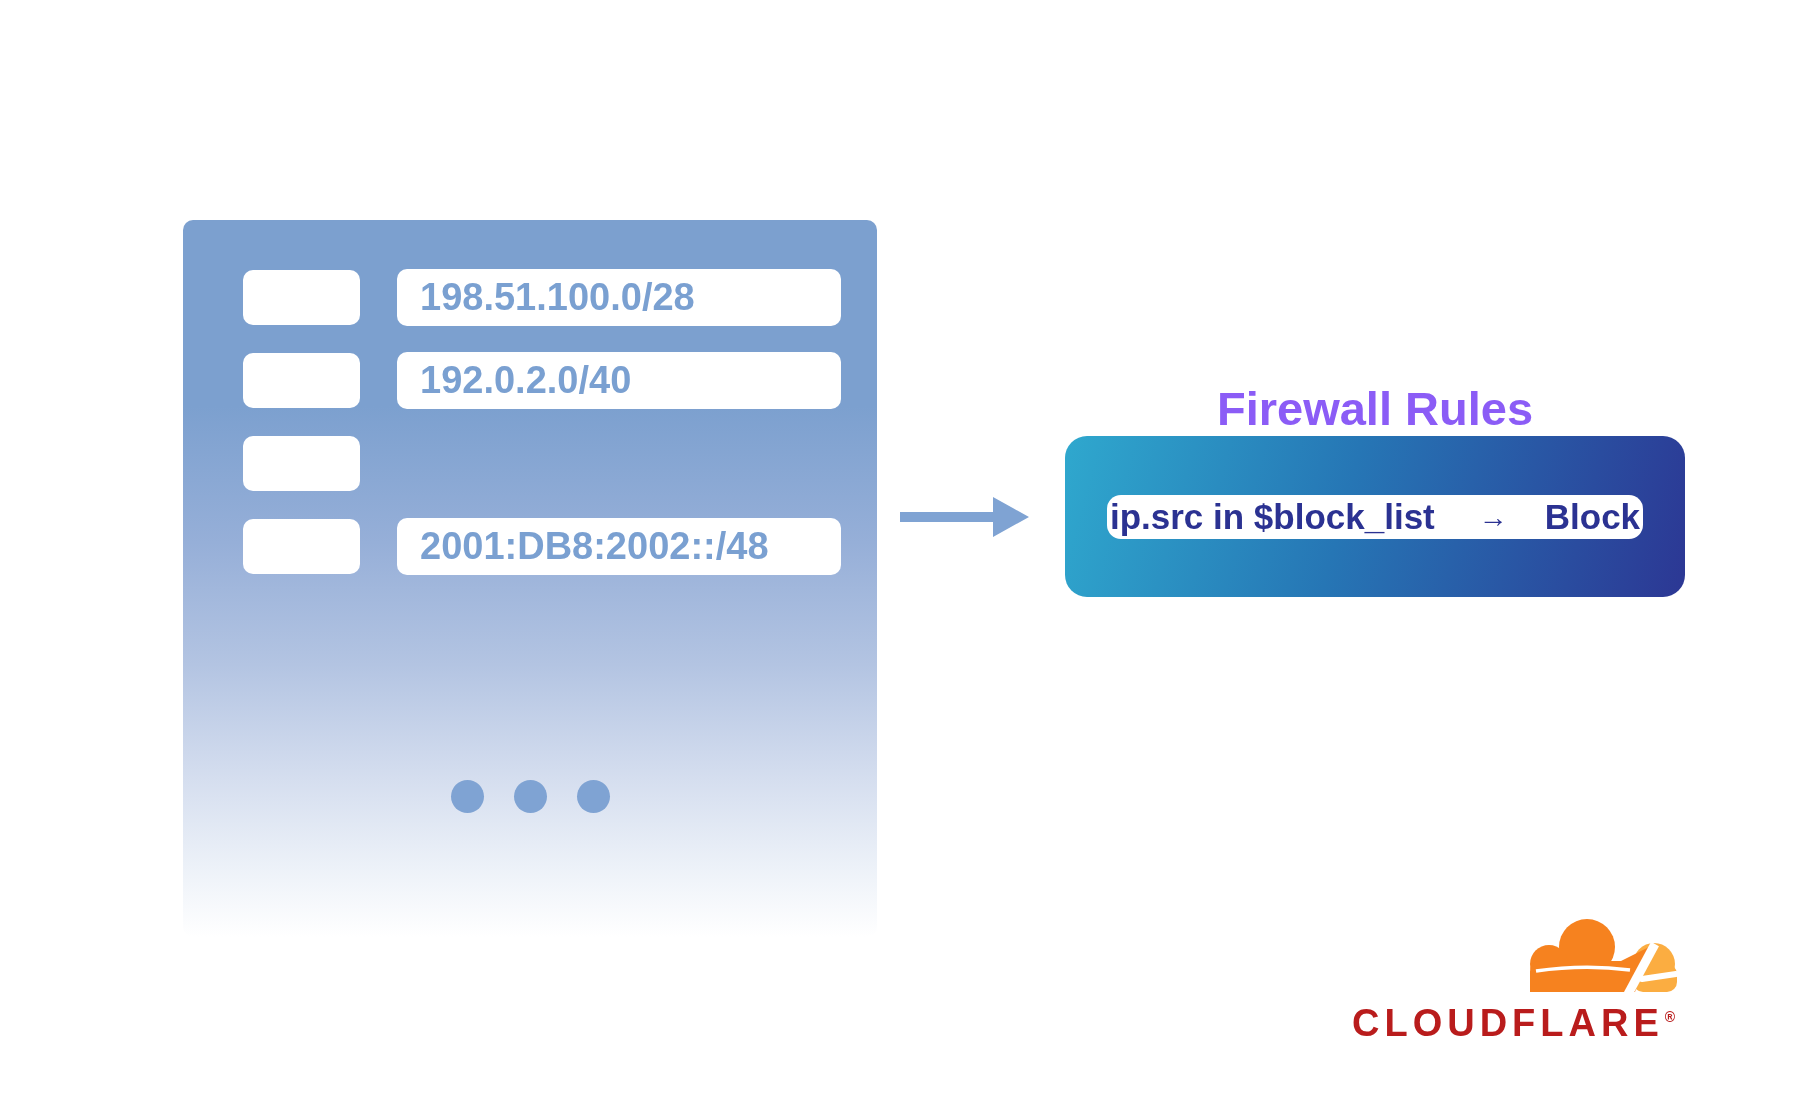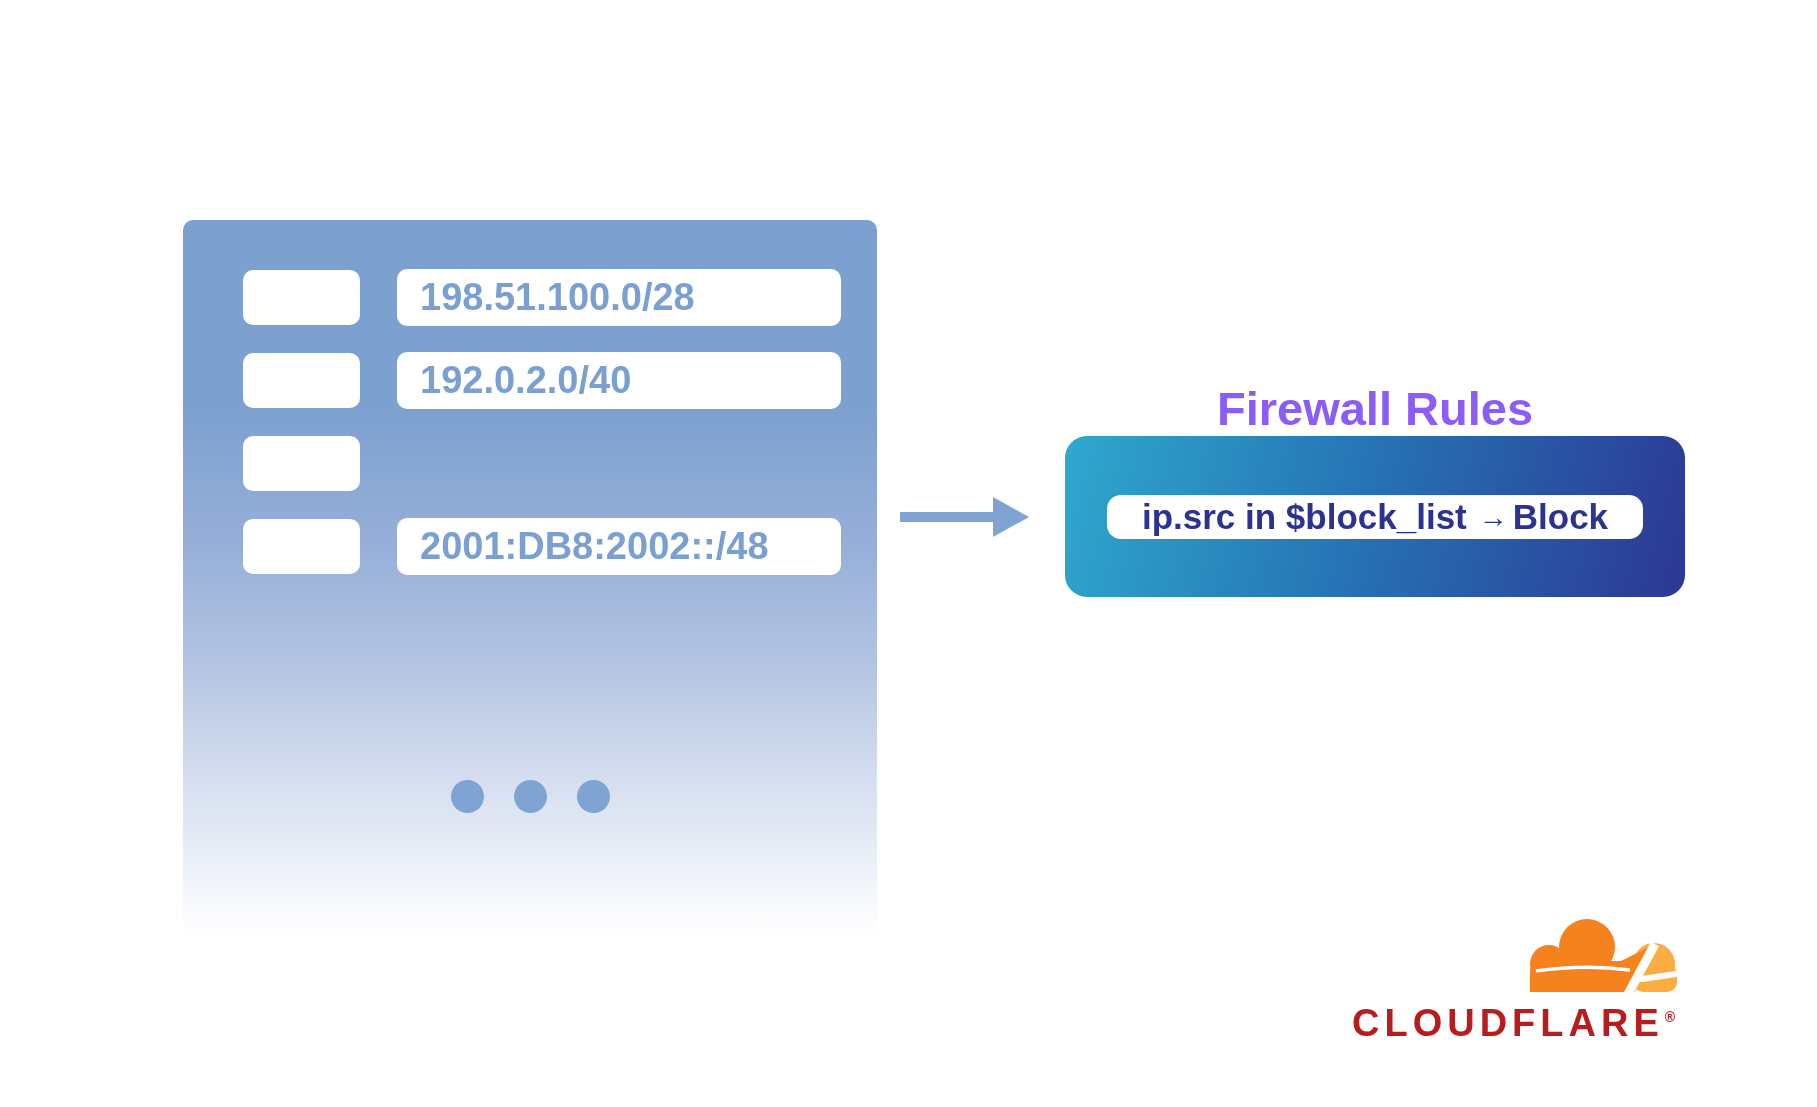--- a/index.html
+++ b/index.html
@@ -51,21 +51,21 @@
   }
   .fw-card{
     position:absolute;left:1065px;top:436px;width:620px;height:161px;
     border-radius:22px;
     background:linear-gradient(105deg,#2FA8CE 0%,#2676B5 45%,#2C3794 100%);
     display:flex;align-items:center;justify-content:center;
   }
   .fw-pill{
     width:536px;height:44px;background:#ffffff;border-radius:14px;
     display:flex;align-items:center;justify-content:center;
-    font-size:35px;font-weight:bold;color:#2B3292;white-space:nowrap;
+    font-size:35px;font-weight:bold;color:#2B3292;white-space:nowrap;gap:32px;
   }
   .rule-arrow{font-size:29px;margin:0 5px 0 12px;position:relative;top:1px;}
 
   
   .cf-logo{position:absolute;left:1352px;top:914px;width:350px;}
   .cf-cloud{display:block;margin-left:162px;}
   .cf-word{
     margin-top:6px;font-size:38px;font-weight:bold;color:#b91c1c;
     letter-spacing:5px;white-space:nowrap;
   }

